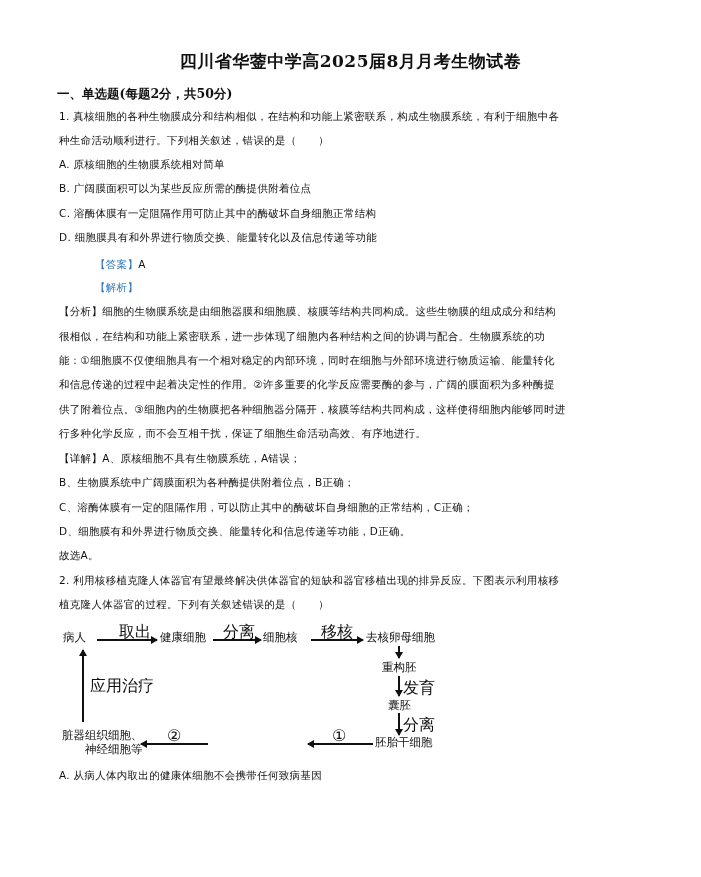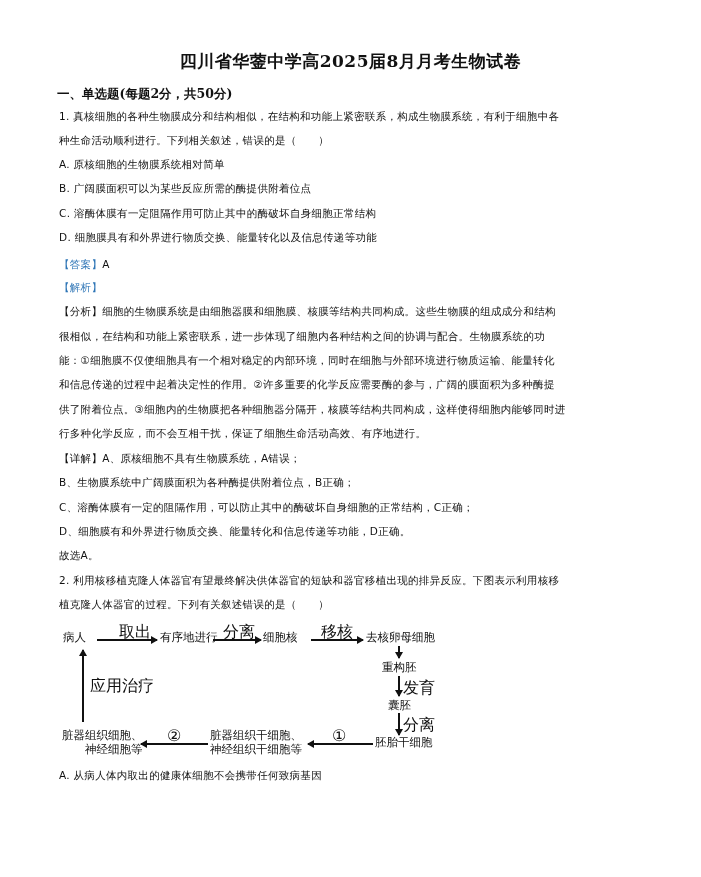--- a/index.html
+++ b/index.html
@@ -3,21 +3,21 @@
 <meta charset="utf-8">
 <style>
   html, body { margin: 0; padding: 0; background: #ffffff; }
   body { width: 701px; height: 877px; position: relative; overflow: hidden;
          font-family: "DejaVu Sans", sans-serif; color: #111; }
   .title { position: absolute; left: 0; width: 701px; top: 50px; text-align: center;
            font-family: "DejaVu Serif", serif; font-weight: bold; font-size: 17px; letter-spacing: 0.5px; }
   .section { position: absolute; left: 57px; top: 86px; font-family: "DejaVu Serif", serif;
              font-weight: bold; font-size: 12.5px; }
   .line { position: absolute; left: 59px; font-size: 10.5px; white-space: nowrap; letter-spacing: 0.3px; }
-  .tag { color: #2e75b6; }
+  .tag { color: #2e75b6; margin-left: 36px; }
   .diagram { position: absolute; left: 55px; top: 618px; width: 400px; height: 140px;
              font-family: "DejaVu Serif", serif; font-size: 11.5px; }
   .node { position: absolute; white-space: nowrap; line-height: 14px; text-align: right; }
   .lbl { position: absolute; white-space: nowrap; font-size: 16px; }
   .h-arrow { position: absolute; height: 1.5px; background: #111; }
   .h-arrow.right::after { content: ""; position: absolute; right: -1px; top: -3.5px;
              border-left: 7px solid #111; border-top: 4px solid transparent; border-bottom: 4px solid transparent; }
   .h-arrow.left::before { content: ""; position: absolute; left: -1px; top: -3.5px;
              border-right: 7px solid #111; border-top: 4px solid transparent; border-bottom: 4px solid transparent; }
   .v-arrow { position: absolute; width: 1.5px; background: #111; }
@@ -59,45 +59,41 @@
 
 <div class="line" style="top:574px">2. 利用核移植克隆人体器官有望最终解决供体器官的短缺和器官移植出现的排异反应。下图表示利用核移</div>
 <div class="line" style="top:598px">植克隆人体器官的过程。下列有关叙述错误的是（　　）</div>
 
 <div class="diagram">
 
   <div class="node" style="left:8px;top:12px">病人</div>
   <div class="h-arrow right" style="left:42px;top:21px;width:60px"></div>
   <div class="lbl" style="left:64px;top:4px">取出</div>
 
-  <div class="node" style="left:105px;top:12px">有序地进行</div>
+  <div class="node" style="left:105px;top:12px">健康细胞</div>
   <div class="h-arrow right" style="left:158px;top:21px;width:48px"></div>
   <div class="lbl" style="left:168px;top:4px">分离</div>
 
   <div class="node" style="left:208px;top:12px">细胞核</div>
   <div class="h-arrow right" style="left:256px;top:21px;width:52px"></div>
   <div class="lbl" style="left:266px;top:4px">移核</div>
 
   <div class="node" style="left:311px;top:12px">去核卵母细胞</div>
 
   <div class="v-arrow down" style="left:343px;top:28px;height:12px"></div>
   <div class="node" style="left:327px;top:42px">重构胚</div>
   <div class="v-arrow down" style="left:343px;top:58px;height:20px"></div>
   <div class="lbl" style="left:348px;top:60px">发育</div>
   <div class="node" style="left:333px;top:80px">囊胚</div>
   <div class="v-arrow down" style="left:343px;top:95px;height:22px"></div>
   <div class="lbl" style="left:348px;top:97px">分离</div>
   <div class="node" style="left:320px;top:117px">胚胎干细胞</div>
 
   <div class="h-arrow left" style="left:253px;top:125px;width:65px"></div>
   <div class="lbl" style="left:277px;top:108px">①</div>
-  <div class="node" style="left:155px;top:110px">
-    <div>脏器组织干细胞、</div>
-    <div>神经组织干细胞等</div>
-  </div>
   <div class="h-arrow left" style="left:86px;top:125px;width:67px"></div>
   <div class="lbl" style="left:112px;top:108px">②</div>
   <div class="node" style="left:7px;top:110px">
     <div>脏器组织细胞、</div>
     <div>神经细胞等</div>
   </div>
 
   <div class="v-arrow up" style="left:27px;top:32px;height:72px"></div>
   <div class="lbl" style="left:35px;top:58px">应用治疗</div>
 </div>

